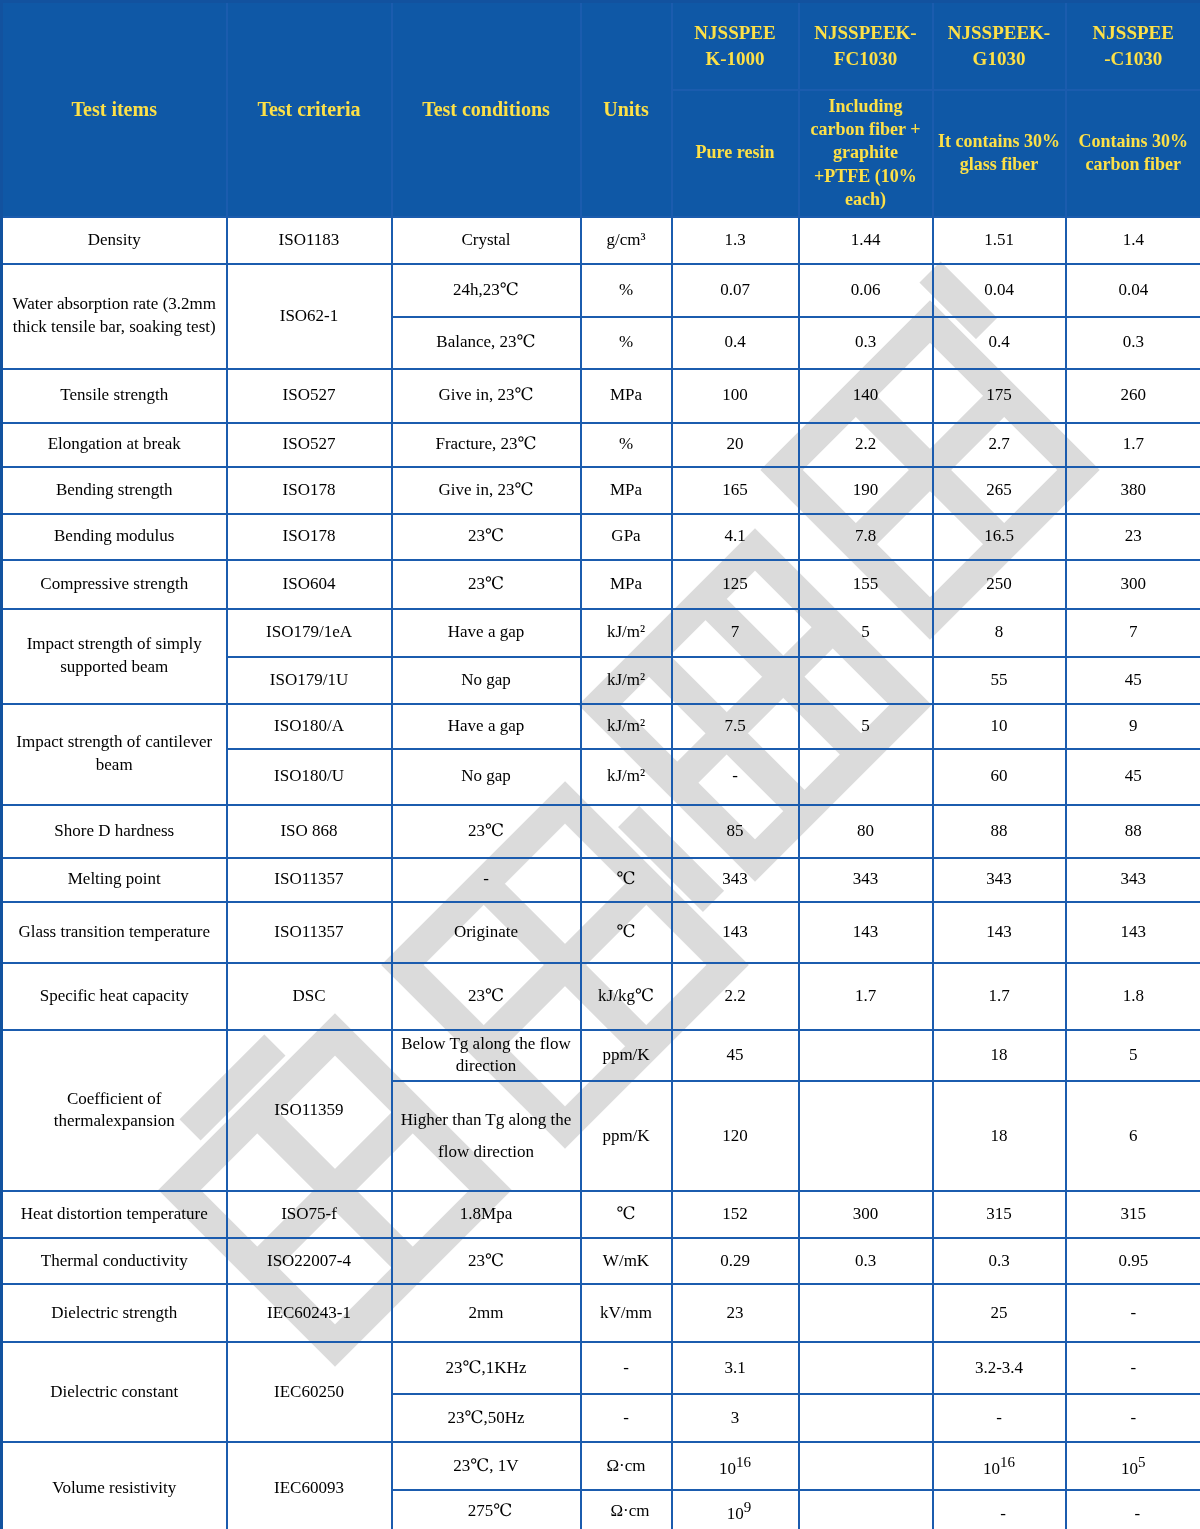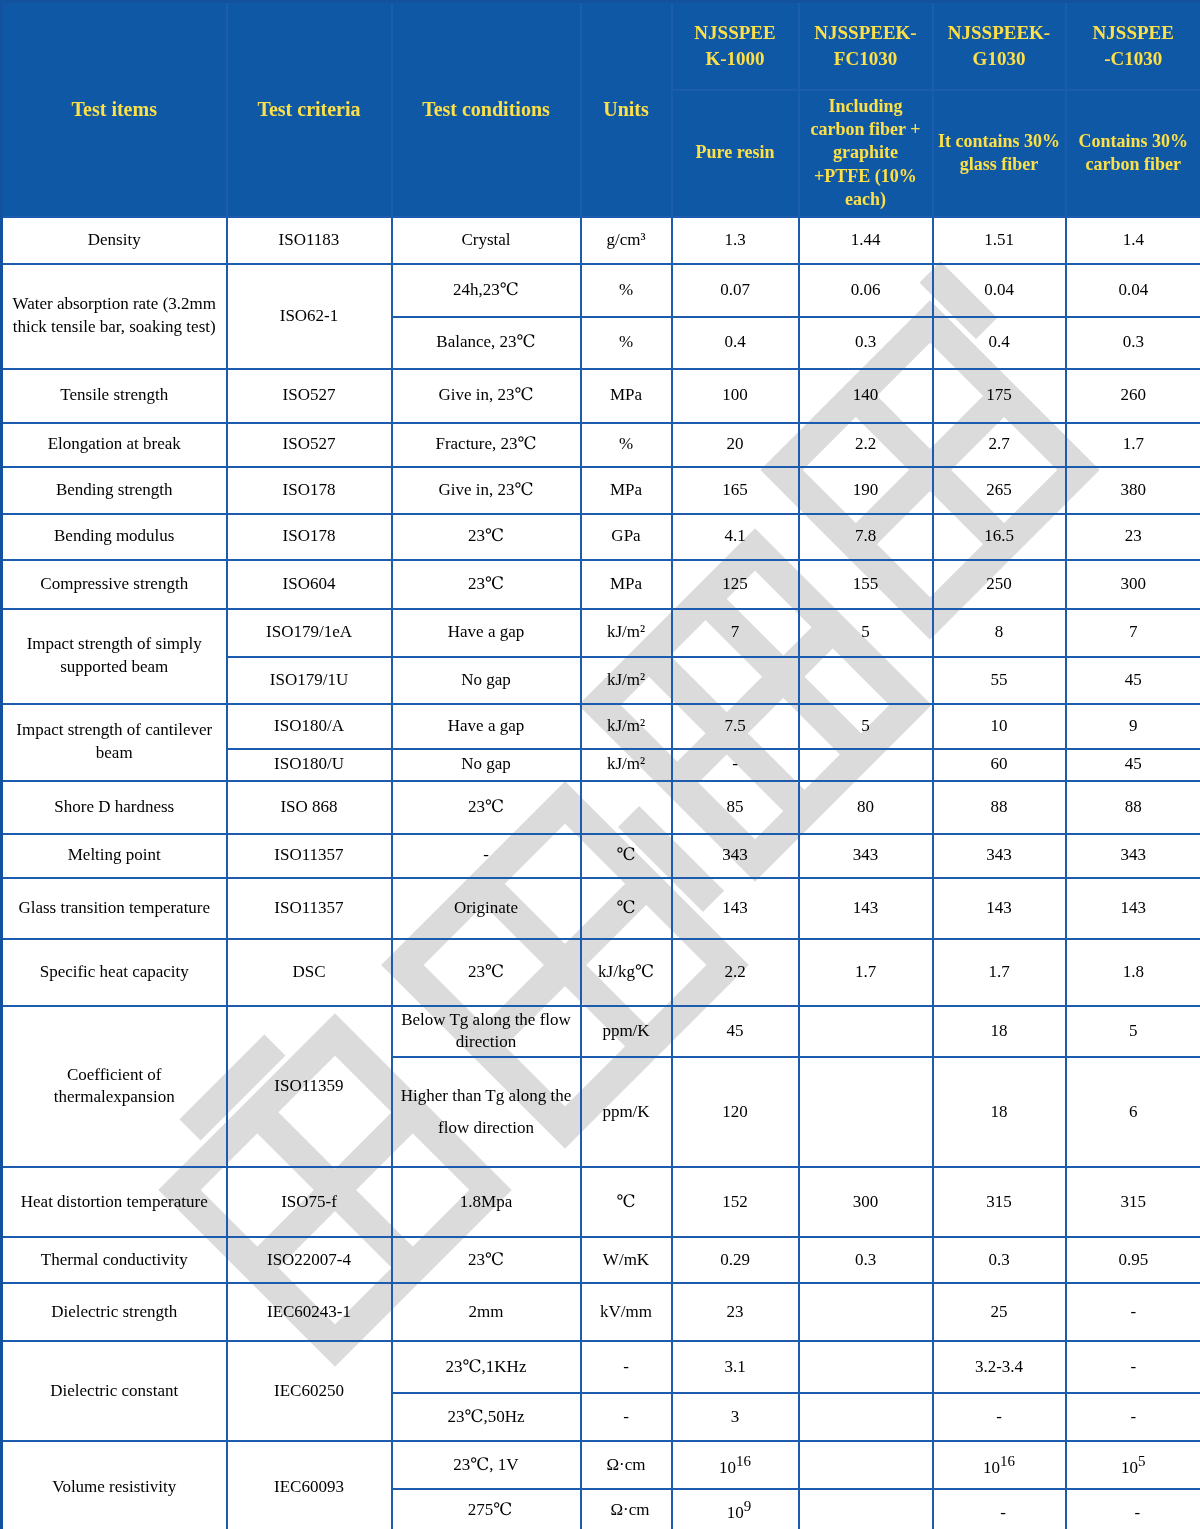--- a/index.html
+++ b/index.html
@@ -205,21 +205,21 @@
       <tr style="height:45px">
         <td rowspan="2" class="ti">Impact strength of cantilever beam</td>
         <td>ISO180/A</td>
         <td class="cond">Have a gap</td>
         <td>kJ/m²</td>
         <td>7.5</td>
         <td>5</td>
         <td>10</td>
         <td>9</td>
       </tr>
-      <tr style="height:32px">
+      <tr style="height:56px">
         <td>ISO180/U</td>
         <td class="cond">No gap</td>
         <td>kJ/m²</td>
         <td>-</td>
         <td></td>
         <td>60</td>
         <td>45</td>
       </tr>
       <tr style="height:53px">
         <td class="ti">Shore D hardness</td>
@@ -272,21 +272,21 @@
         <td>5</td>
       </tr>
       <tr style="height:110px">
         <td class="cond" style="line-height:1.9">Higher than Tg along the flow direction</td>
         <td>ppm/K</td>
         <td>120</td>
         <td></td>
         <td>18</td>
         <td>6</td>
       </tr>
-      <tr style="height:70px">
+      <tr style="height:47px">
         <td class="ti">Heat distortion temperature</td>
         <td>ISO75-f</td>
         <td class="cond">1.8Mpa</td>
         <td>℃</td>
         <td>152</td>
         <td>300</td>
         <td>315</td>
         <td>315</td>
       </tr>
       <tr style="height:46px">

